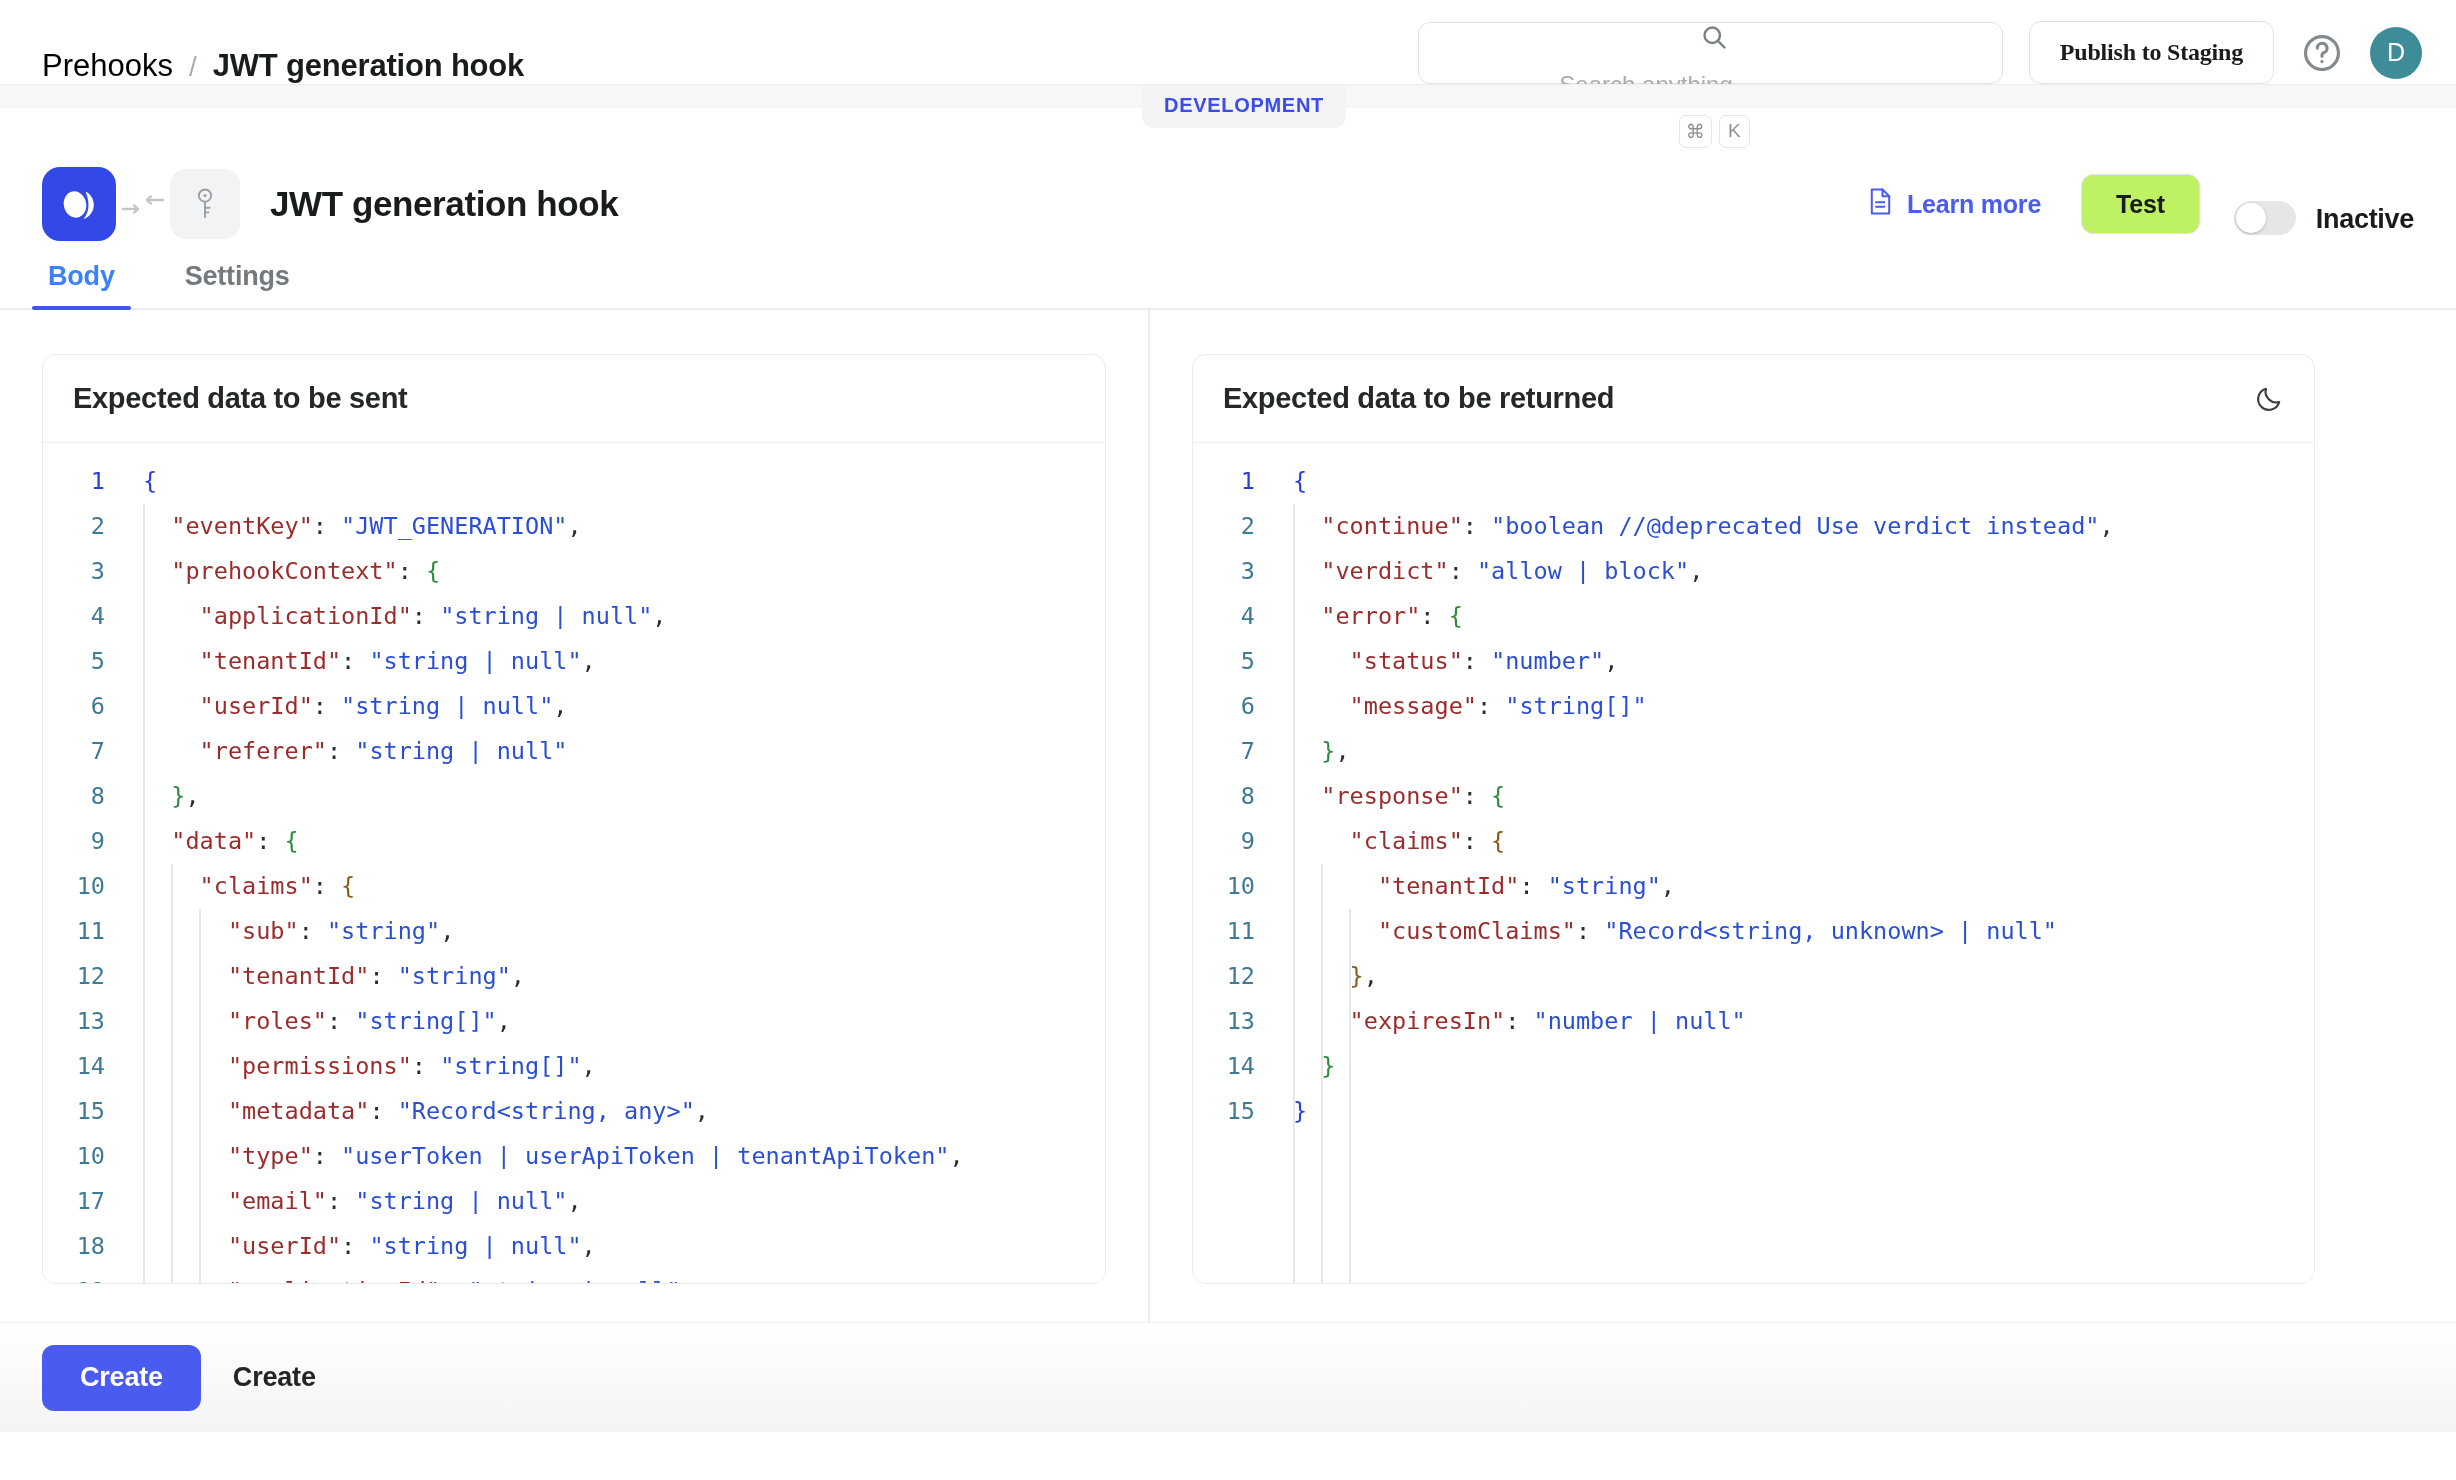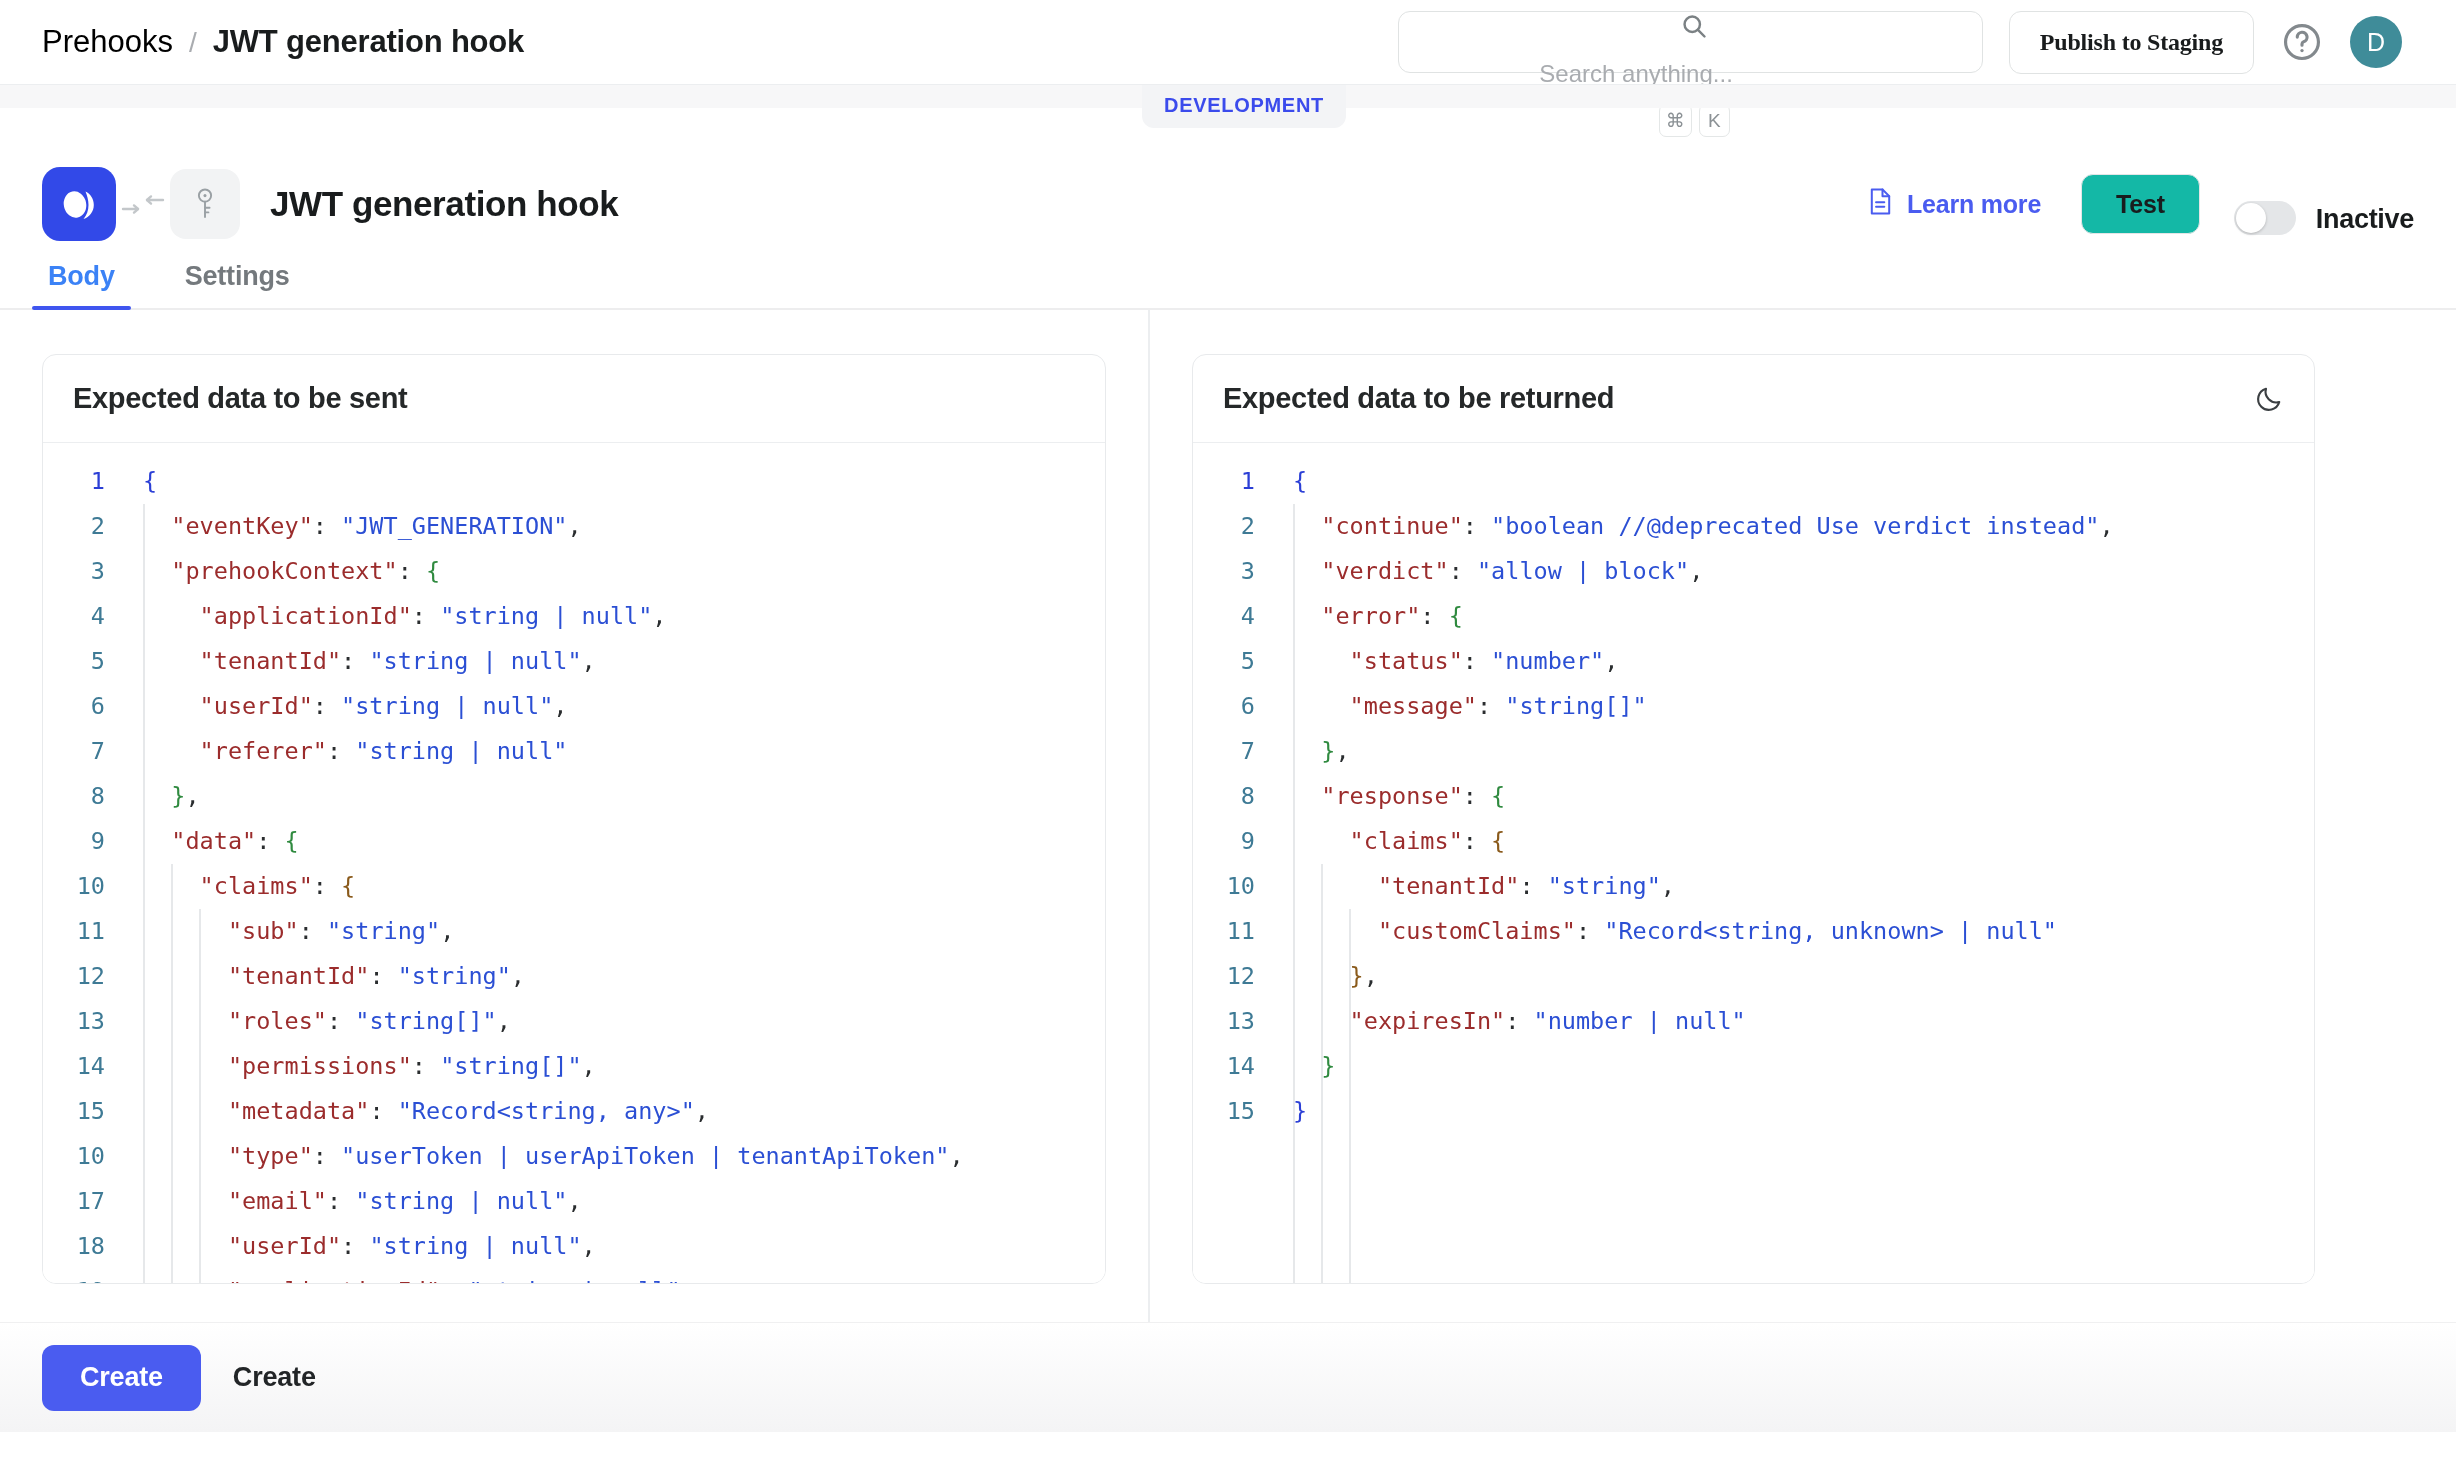--- a/index.html
+++ b/index.html
@@ -8,22 +8,22 @@
     background: #ffffff;
     font-family: "Liberation Sans", sans-serif;
     -webkit-font-smoothing: antialiased;
     overflow: hidden;
   }
 
   
   .topbar {
     height: 84px;
     display: flex;
-    align-items: center;
-    padding: 0 54px 0 42px;
+    align-items: flex-end;
+    padding: 0 34px 0 42px;
     background: #fff;
     position: relative;
   }
   .breadcrumb { display: flex; align-items: baseline; gap: 16px; font-size: 31px; }
   .bc-sep { color: #a9acb0; font-weight: 400; font-size: 28px; }
   .bc-current { color: #191c1d; font-weight: 600; letter-spacing: -0.2px; }
 
   .topbar-right { margin-left: auto; display: flex; align-items: center; gap: 26px; }
 
   .search-box {
@@ -110,21 +110,21 @@
 
   .hook-actions { margin-left: auto; display: flex; align-items: center; gap: 0; }
   .learn-more {
     display: flex; align-items: center; gap: 13px;
     color: #4a5cf0; font-size: 25px; font-weight: 600;
     cursor: pointer; margin-right: 40px; letter-spacing: -0.2px;
   }
   .btn-test {
     height: 60px; padding: 7px 34px;
     border: 1.5px solid #e3e5e6; border-radius: 12px;
-    background: #14b8a6; color: #191c1d;
+    background: #bef264; color: #191c1d;
     font-family: "Liberation Sans", sans-serif;
     font-size: 25px; font-weight: 600; cursor: pointer;
     display: flex; align-items: center; letter-spacing: -0.2px;
     margin-right: 34px;
   }
   .toggle-wrap { display: flex; align-items: flex-end; gap: 20px; margin-top: 27px; }
   .toggle {
     width: 62px; height: 34px; border-radius: 17px;
     background: #e4e6e8; position: relative; cursor: pointer;
   }

